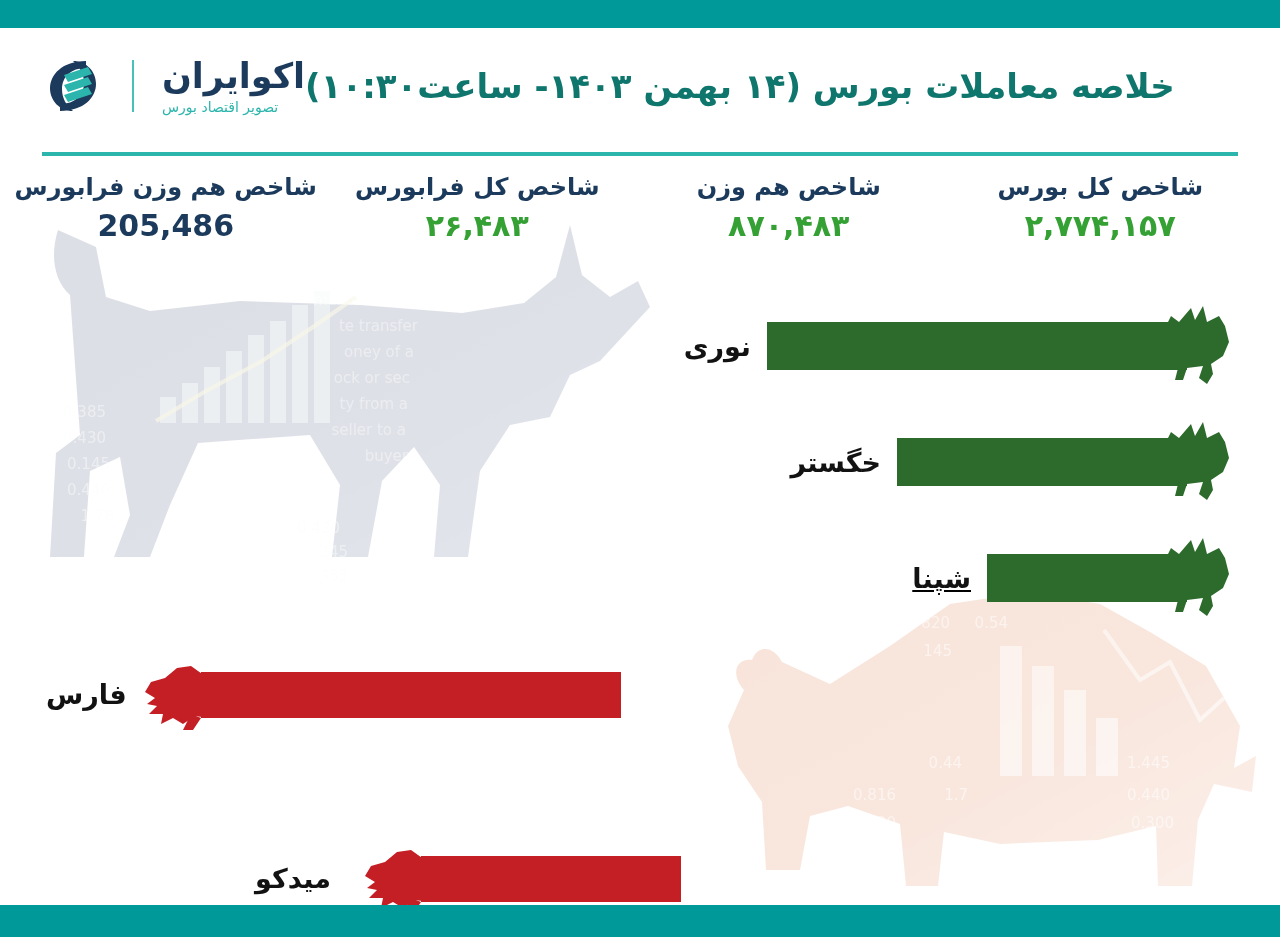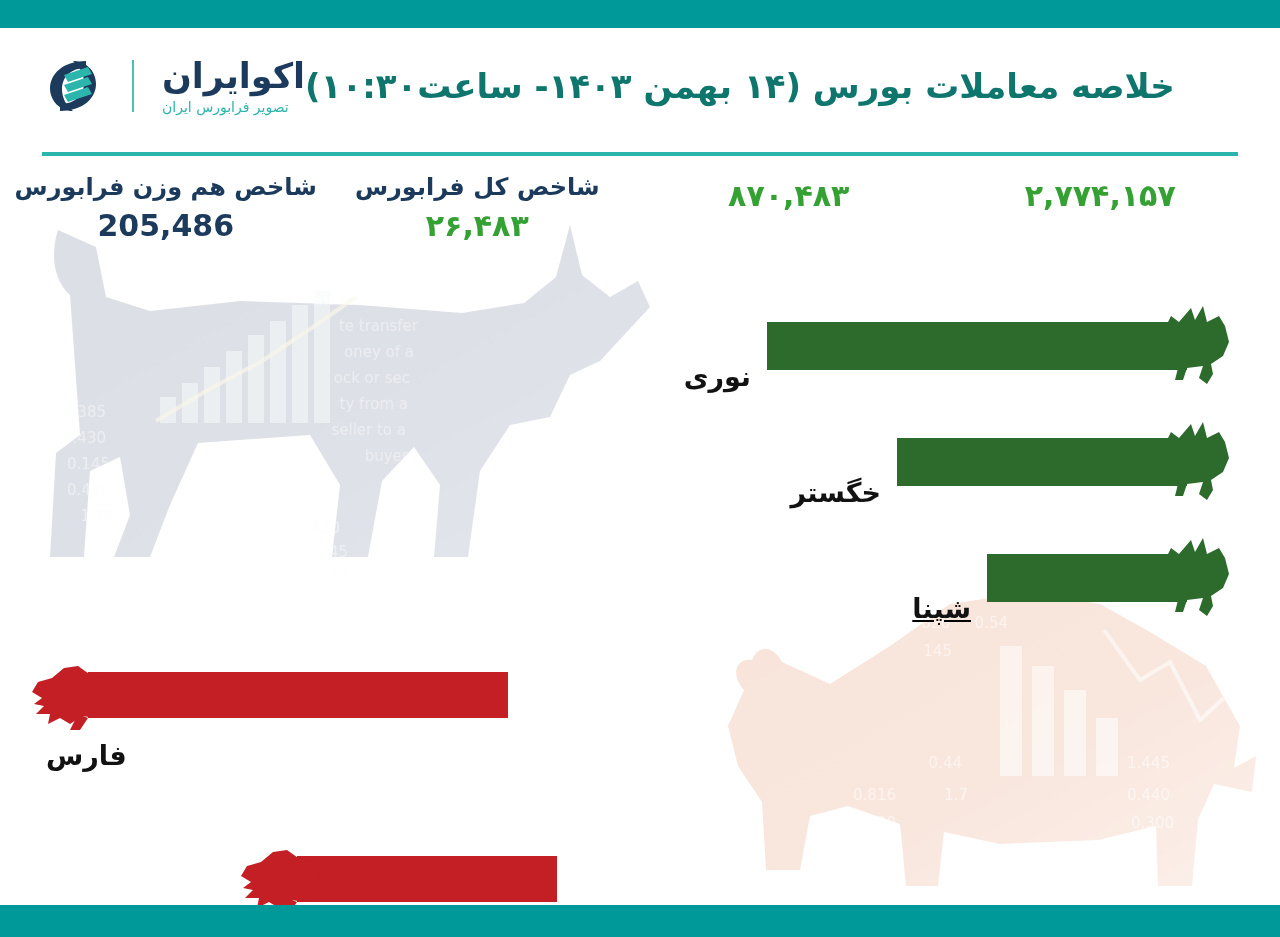--- a/index.html
+++ b/index.html
@@ -74,26 +74,26 @@
     white-space:nowrap; line-height:1.25;
   }
   .stat-value {
     font-size:30px; font-weight:bold; margin-top:7px;
     white-space:nowrap; line-height:1.1;
   }
 
   
   .chart { position:absolute; top:278px; left:0; width:1280px; height:620px; z-index:3; }
 
-  .bar-row { position:absolute; display:flex; align-items:flex-end; height:92px; }
+  .bar-row { position:absolute; display:flex; align-items:center; height:92px; }
 
   
   .bar-row.gain { right:48px; flex-direction:row-reverse; }
   
-  .bar-row.loss { left:100px; flex-direction:column; }
+  .bar-row.loss { left:100px; flex-direction:row; }
 
   .bar-label {
     font-size:27px; font-weight:bold; color:#121212;
     white-space:nowrap; padding:0 16px;
   }
 
   .bar-wrap { position:relative; height:92px; }
   .bar-wrap svg { display:block; height:92px; }
 </style>
 </head>
@@ -183,44 +183,46 @@
       <text x="474" y="258">0.300</text>
     </g>
   </svg>
 </div>
 
 <div class="header">
   <div class="page-title">خلاصه معاملات بورس (۱۴ بهمن ۱۴۰۳- ساعت۱۰:۳۰)</div>
   <div class="brand">
     <div class="brand-text">
       <div class="brand-name">اکوایران</div>
-      <div class="brand-tag">تصویر فرابورس ایران</div>
+      <div class="brand-tag">تصویر اقتصاد بورس</div>
     </div>
     <div class="brand-divider"></div>
     <div class="brand-mark">
       <svg viewBox="0 0 62 62" xmlns="http://www.w3.org/2000/svg">
         <path d="M44 6 C20 6 8 20 8 33 C8 46 18 56 31 56 C24 50 20 43 20 34 C20 22 29 13 44 13 Z" fill="#1b3a5c"></path>
         <path d="M18 56 C42 56 54 42 54 29 C54 16 44 6 31 6 C38 12 42 19 42 28 C42 40 33 49 18 49 Z" fill="#1b3a5c"></path>
         <g fill="#2bb5ac">
           <path d="M22 20 L46 12 L50 19 L26 27 Z"></path>
           <path d="M22 30 L46 22 L50 29 L26 37 Z"></path>
           <path d="M22 40 L46 32 L50 39 L26 47 Z"></path>
         </g>
       </svg>
     </div>
   </div>
 </div>
 
 <div class="head-rule"></div>
 
 <div class="stats">
   <div class="stat">
+    <div class="stat-label">شاخص کل بورس</div>
     <div class="stat-value" style="color:#35a135">۲,۷۷۴,۱۵۷</div>
   </div>
   <div class="stat">
+    <div class="stat-label">شاخص هم وزن</div>
     <div class="stat-value" style="color:#35a135">۸۷۰,۴۸۳</div>
   </div>
   <div class="stat">
     <div class="stat-label">شاخص کل فرابورس</div>
     <div class="stat-value" style="color:#35a135">۲۶,۴۸۳</div>
   </div>
   <div class="stat">
     <div class="stat-label">شاخص هم وزن فرابورس</div>
     <div class="stat-value" style="color:#1b3a5c">205,486</div>
   </div>

